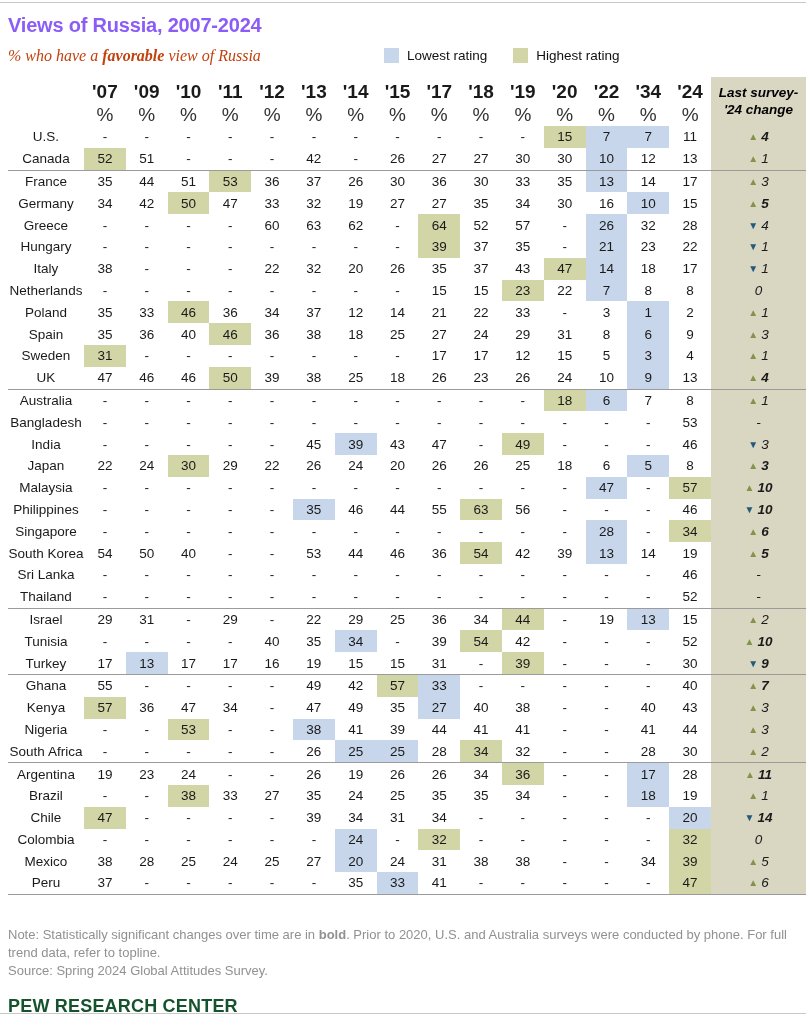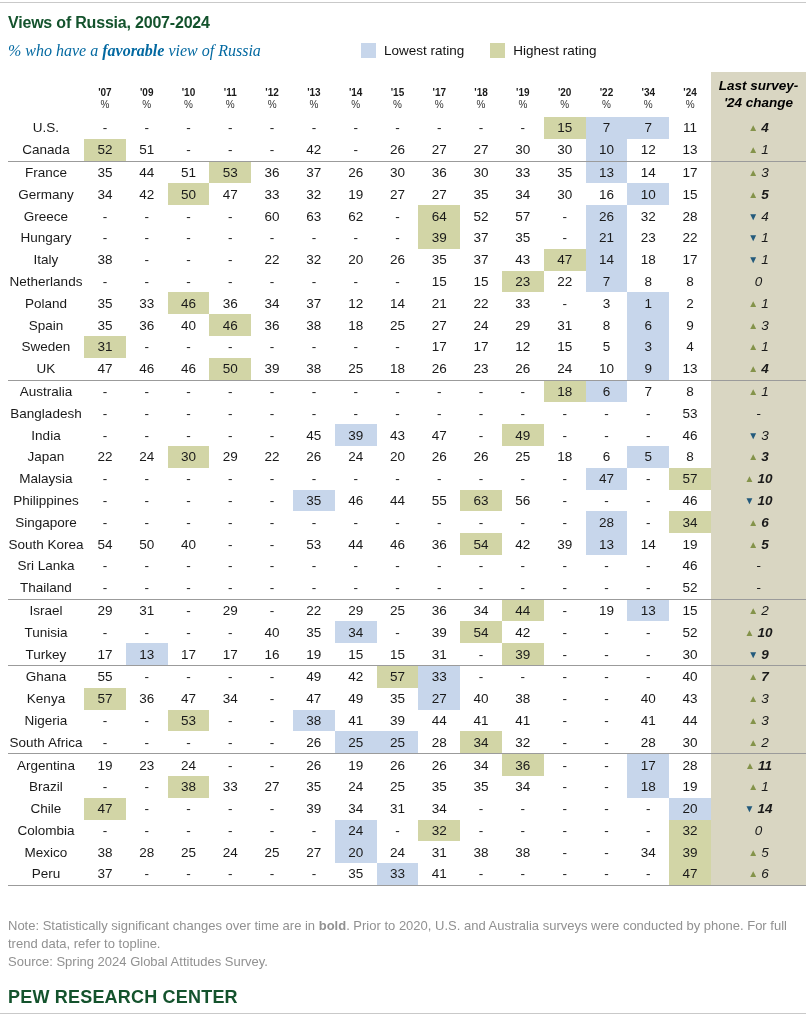--- a/index.html
+++ b/index.html
@@ -1,30 +1,30 @@
 <!DOCTYPE html>
 <html><head>
 <meta charset="utf-8">
 <style>
   html,body{margin:0;padding:0;background:#fff;}
   body{width:806px;height:1023px;position:relative;font-family:"Liberation Sans",sans-serif;color:#1a1a1a;overflow:hidden;}
   .top-rule{position:absolute;top:2px;left:0;width:806px;border-top:1px solid #c9c9c9;}
   .bottom-rule{position:absolute;top:1013px;left:0;width:806px;border-top:1px solid #c9c9c9;}
   .page{padding:14px 0 0 8px;}
-  .title{font-size:16px;font-weight:bold;color:#14532d;letter-spacing:-0.2px;margin:0 0 10px 0;}
+  .title{font-size:20px;font-weight:bold;color:#8b5cf6;letter-spacing:-0.2px;margin:0 0 10px 0;}
   .subtitle-row{position:relative;height:24px;margin-bottom:2px;}
-  .subtitle{font-family:"Liberation Serif",serif;font-style:italic;font-size:16px;color:#0369a1;}
+  .subtitle{font-family:"Liberation Serif",serif;font-style:italic;font-size:16px;color:#c2410c;}
   .subtitle .emph{font-weight:bold;}
-  .legend{position:absolute;left:353px;top:1px;display:flex;gap:26px;align-items:center;}
+  .legend{position:absolute;left:376px;top:1px;display:flex;gap:26px;align-items:center;}
   .legend-item{display:flex;align-items:center;font-size:13.5px;color:#111;}
   .swatch{width:15px;height:15px;display:inline-block;margin-right:8px;}
   table{border-collapse:collapse;table-layout:fixed;width:798px;margin-top:6px;}
   col.c-country{width:76px;}
   col.c-change{width:95px;}
-  thead th{padding:0;font-size:10px;vertical-align:bottom;}
+  thead th{padding:0;font-size:19px;vertical-align:bottom;}
   .year-h{font-weight:bold;text-align:center;height:26px;}
   .pct-h{font-weight:normal;color:#333;text-align:center;height:18px;vertical-align:top;padding-top:1px;}
   .corner-h{background:transparent;}
   .change-h{background:#d9d6c2;font-weight:bold;font-style:italic;font-size:13.5px;line-height:1.2;text-align:center;vertical-align:middle;color:#000;}
   tbody td{padding:0;font-size:13.5px;height:21.8px;text-align:center;color:#1a1a1a;vertical-align:middle;}
   td.country{text-align:center;white-space:nowrap;}
   td.hl-L{background:#c7d6eb;}
   td.hl-H{background:#d2d5a6;}
   td.chg{background:#d9d6c2;font-style:italic;}
   td.chg .b{font-weight:bold;}

